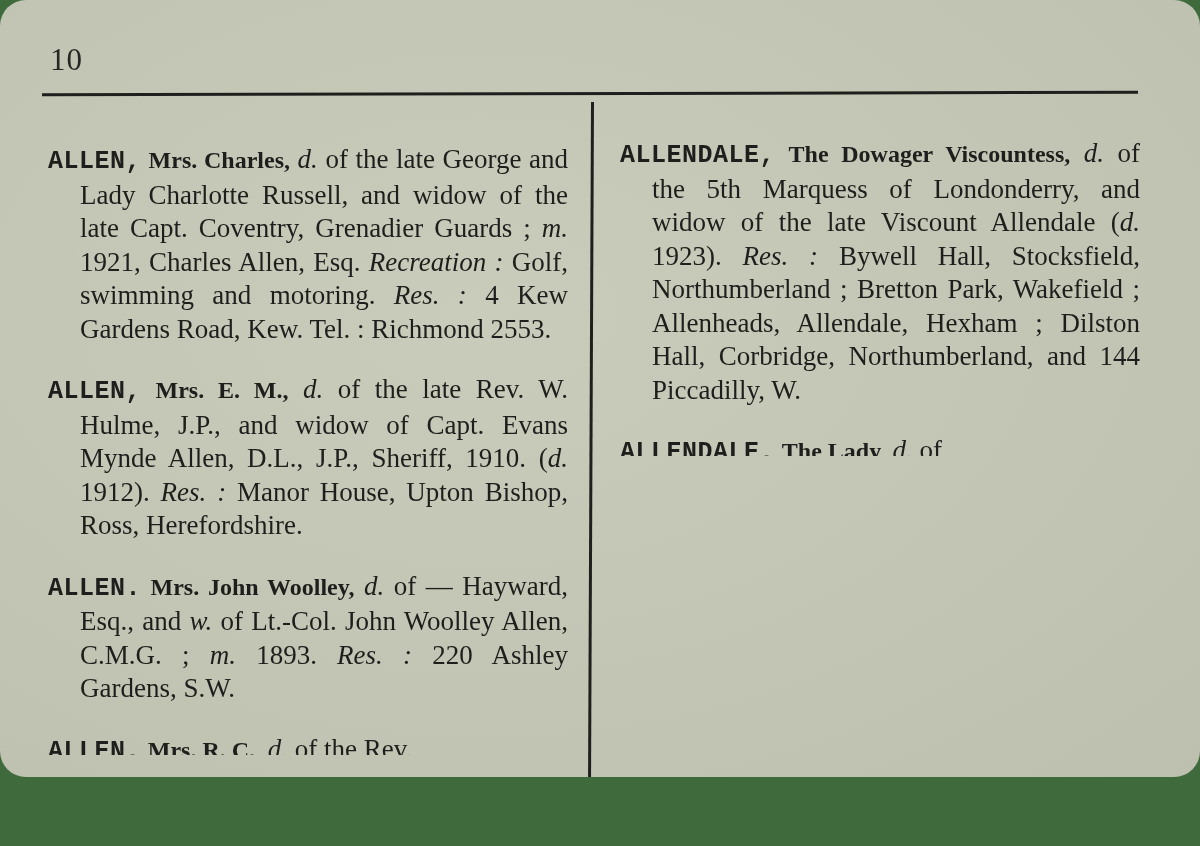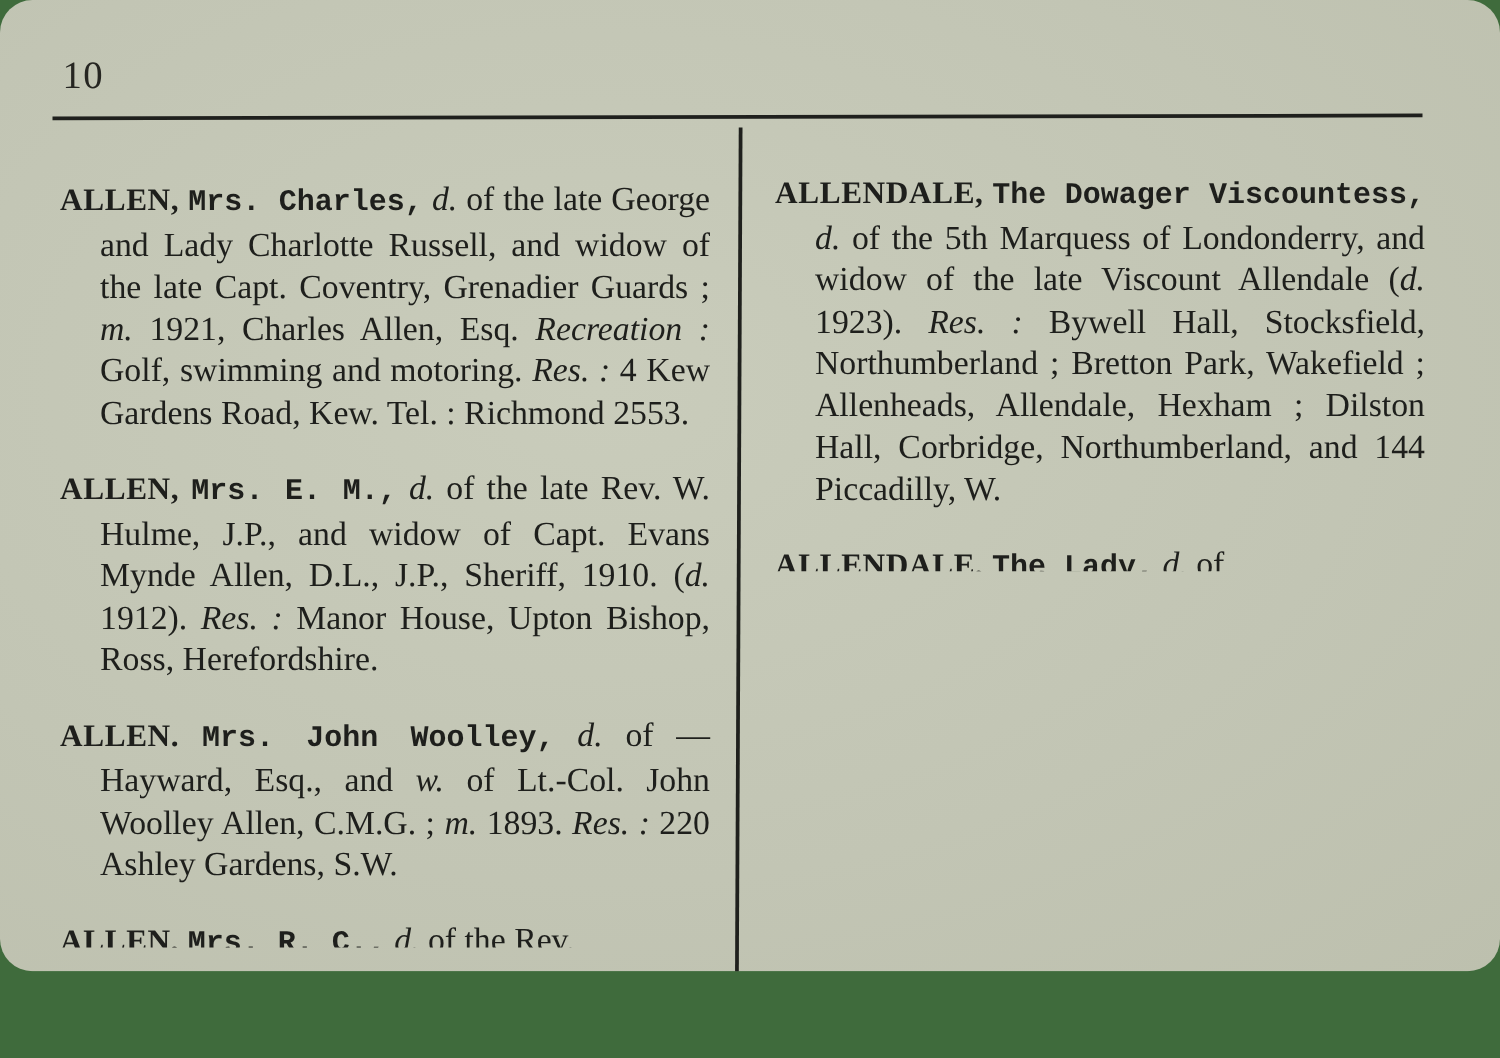--- a/index.html
+++ b/index.html
@@ -35,22 +35,22 @@
     .col-left { left: 48px; }
     .col-right { left: 620px; top: 110px; }
     .entry {
       font-family: "Liberation Serif", "DejaVu Serif", serif;
       font-size: 27px; line-height: 33.5px;
       text-align: justify; text-align-last: left;
       padding-left: 32px; text-indent: -32px;
       margin-bottom: 13px;
     }
     .entry.cont { text-indent: 0; }
-    .surname { font-family: Liberation Serif, serif; font-weight: bold; font-size: 25px; letter-spacing: 0.5px; }
-    .honorific { font-family: Liberation Mono, monospace; font-weight: bold; font-size: 24px; }
+    .surname { font-family: Liberation Mono, monospace; font-weight: bold; font-size: 25px; letter-spacing: 0.5px; }
+    .honorific { font-family: Liberation Serif, serif; font-weight: bold; font-size: 24px; }
     .it { font-style: italic; }
     .cut { height: 22px; overflow: hidden; }
   </style>
 </head>
 <body>
 
 <div class="page">
   <div class="running-head">
     <span class="page-number">10</span>
   </div>

